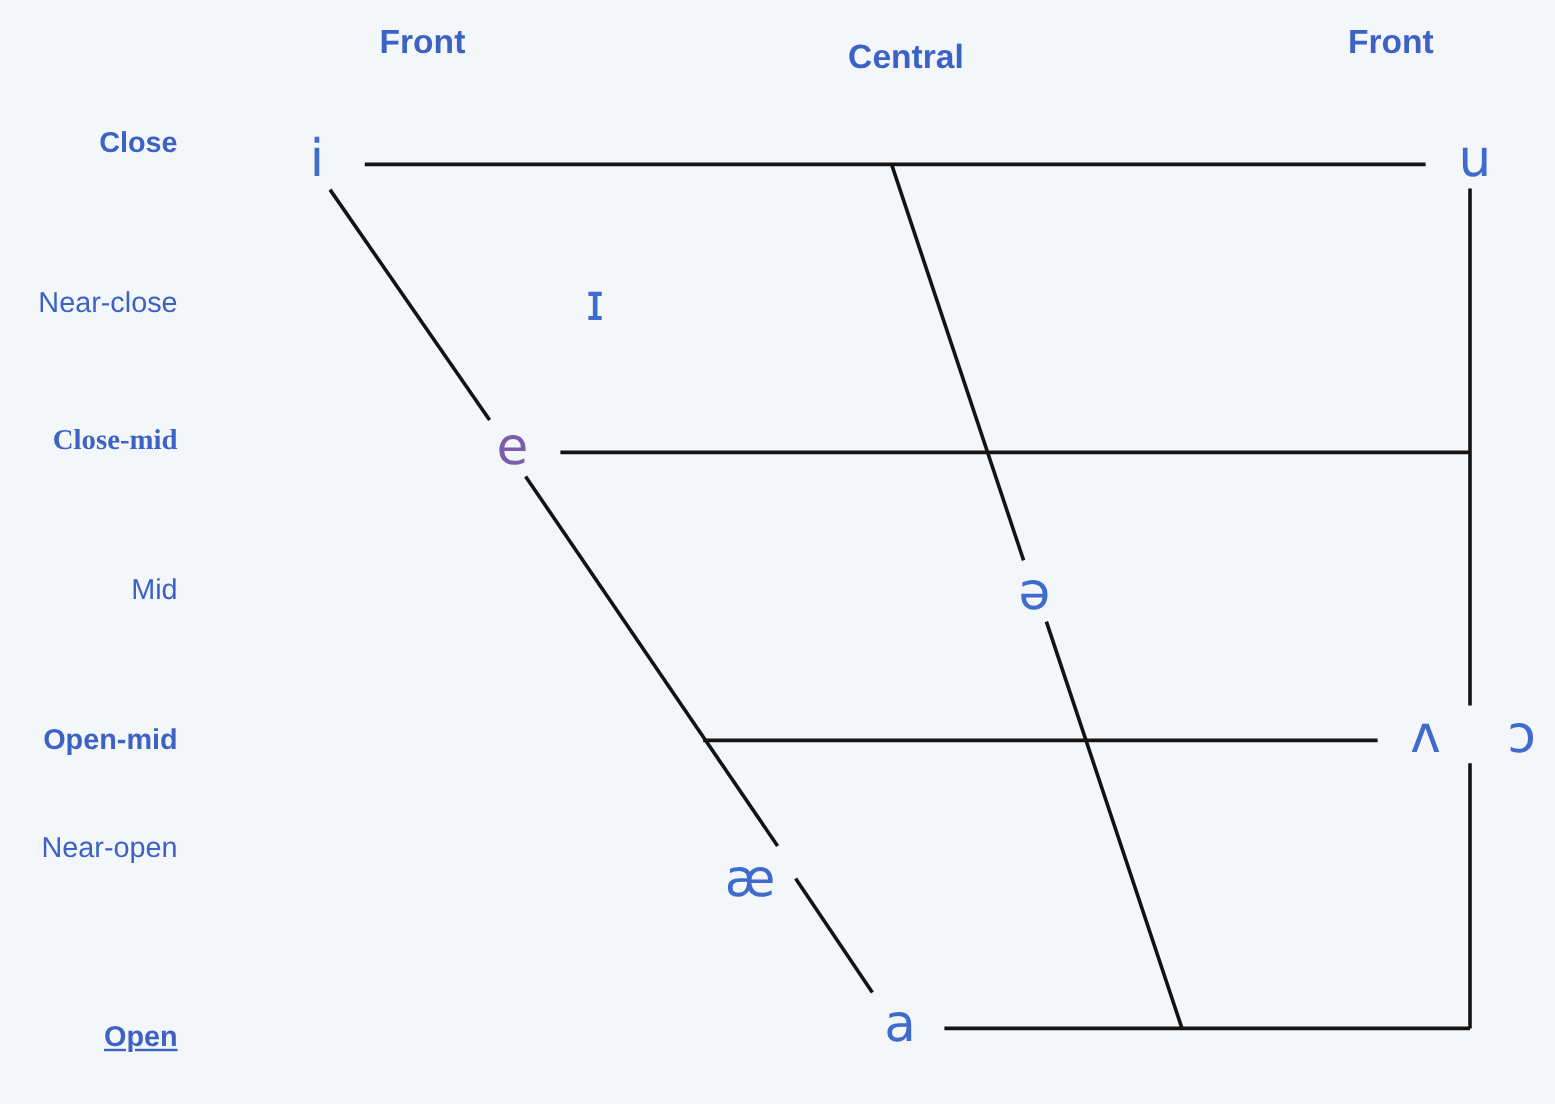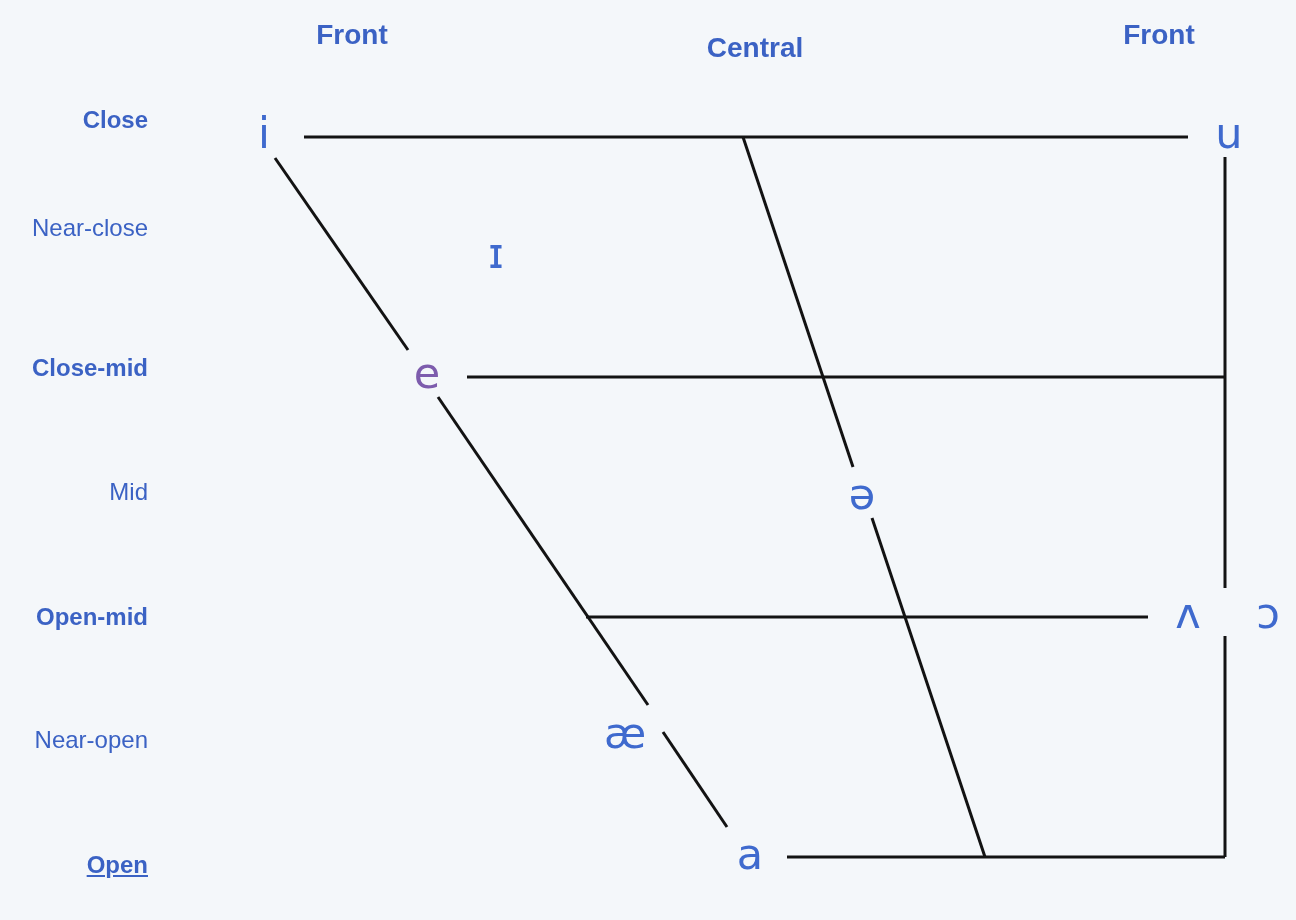--- a/index.html
+++ b/index.html
@@ -61,25 +61,25 @@
       <line x1="743" y1="137" x2="853" y2="467"></line>
       <line x1="872" y1="518" x2="985" y2="857"></line>
     </svg>
   <div id="col-headers">
       <div class="col-header" style="left: 352px; top: 35px;">Front</div>
       <div class="col-header" style="left: 755px; top: 48px;">Central</div>
       <div class="col-header" style="left: 1159px; top: 35px;">Front</div>
     </div>
   <div id="row-labels">
       <div class="row-label bold" style="top: 120px;">Close</div>
-      <div class="row-label" style="top: 228px;">Near-close</div>
-      <div class="row-label bold" style="top: 368px;">Close-mid</div>
+      <div class="row-label" style="top: 253px;">Near-close</div>
+      <div class="row-label bold" style="top: 368px; font-family: Liberation Serif, serif;">Close-mid</div>
       <div class="row-label" style="top: 492px;">Mid</div>
       <div class="row-label bold" style="top: 617px;">Open-mid</div>
-      <div class="row-label" style="top: 740px;">Near-open</div>
+      <div class="row-label" style="top: 707px;">Near-open</div>
       <div class="row-label bold" style="top: 865px; text-decoration: underline;">Open</div>
     </div>
   <div id="vowel-symbols">
       <div class="vowel" style="left: 264px; top: 133px;">i</div>
       <div class="vowel" style="left: 1229px; top: 133px;">u</div>
       <div class="vowel" style="left: 496px; top: 253px;">ɪ</div>
       <div class="vowel selected" style="left: 427px; top: 373px;">e</div>
       <div class="vowel" style="left: 862px; top: 494px;">ə</div>
       <div class="vowel" style="left: 1188px; top: 613px;">ʌ</div>
       <div class="vowel" style="left: 1268px; top: 613px;">ɔ</div>

